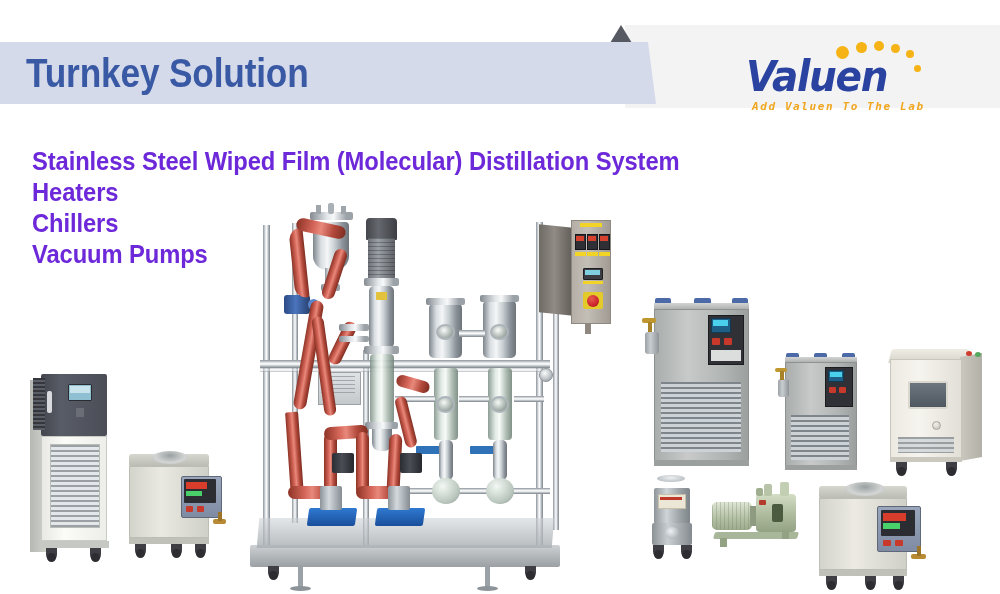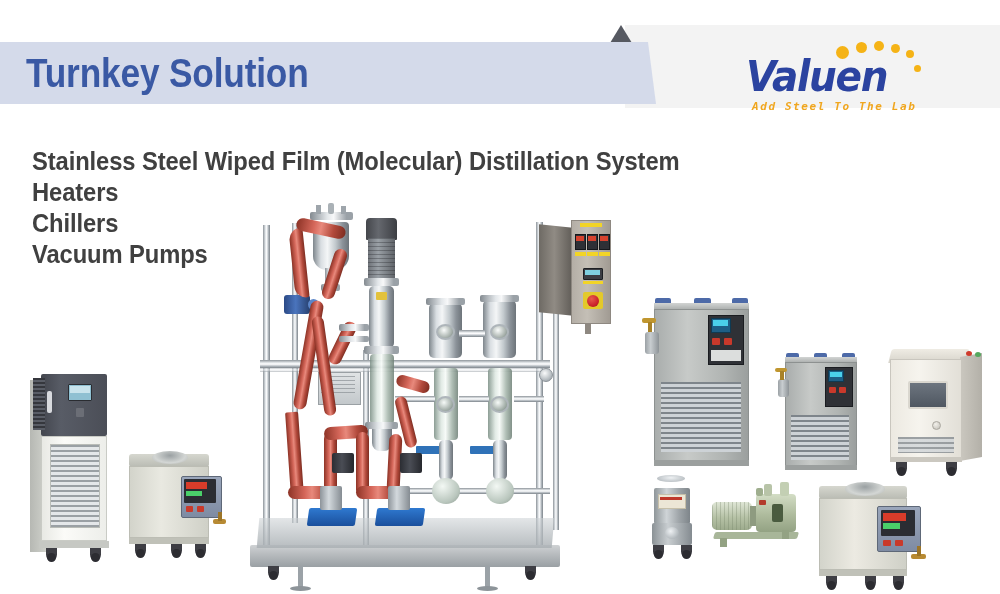--- a/index.html
+++ b/index.html
@@ -28,21 +28,21 @@
   .logo-word{position:absolute;left:4px;top:14px;font-size:42px;line-height:46px;
              font-weight:bold;font-style:italic;color:#2b43a0;letter-spacing:-1.4px;
              font-family:"DejaVu Sans","Liberation Sans",sans-serif;transform:scaleX(.93);
              transform-origin:left top;white-space:nowrap;}
   .logo-tag{position:absolute;left:10px;top:60px;font-size:11px;line-height:13px;
             font-weight:bold;font-style:italic;color:#f0a61e;letter-spacing:1.6px;
             font-family:"DejaVu Sans Mono","Liberation Mono",monospace;white-space:nowrap;}
   .dot{position:absolute;border-radius:50%;background:#f5b316;}
 
   
-  .txtblock{position:absolute;left:32px;top:146px;color:#404040;
+  .txtblock{position:absolute;left:32px;top:146px;color:#6d28d9;
             font-family:"Liberation Sans Narrow","Liberation Sans",sans-serif;}
   .txtline{font-size:25px;line-height:31px;font-weight:bold;white-space:nowrap;
            transform:scaleX(.95);transform-origin:left center;letter-spacing:-.1px;}
 
   
   .prod{position:absolute;}
   .bx{position:absolute;box-sizing:border-box;}
   .caster{position:absolute;width:11px;height:13px;border-radius:0 0 50% 50%;background:#3e3e44;}
   .caster:after{content:"";position:absolute;left:1px;top:5px;width:9px;height:9px;
                 border-radius:50%;background:#2c2c31;}
@@ -73,21 +73,21 @@
   <div class="hdr-title">Turnkey Solution</div>
 
   <div class="logo">
     <div class="dot" style="left:94px;top:6px;width:13px;height:13px;"></div>
     <div class="dot" style="left:114px;top:2px;width:11px;height:11px;"></div>
     <div class="dot" style="left:132px;top:1px;width:10px;height:10px;"></div>
     <div class="dot" style="left:149px;top:4px;width:9px;height:9px;"></div>
     <div class="dot" style="left:164px;top:10px;width:8px;height:8px;"></div>
     <div class="dot" style="left:172px;top:25px;width:7px;height:7px;"></div>
     <div class="logo-word">Valuen</div>
-    <div class="logo-tag">Add Steel To The Lab</div>
+    <div class="logo-tag">Add Valuen To The Lab</div>
   </div>
 
   <div class="txtblock">
     <div class="txtline">Stainless Steel Wiped Film (Molecular) Distillation System</div>
     <div class="txtline">Heaters</div>
     <div class="txtline">Chillers</div>
     <div class="txtline">Vacuum Pumps</div>
   </div>
 
   <div class="prod" style="left:30px;top:364px;width:86px;height:200px;">

